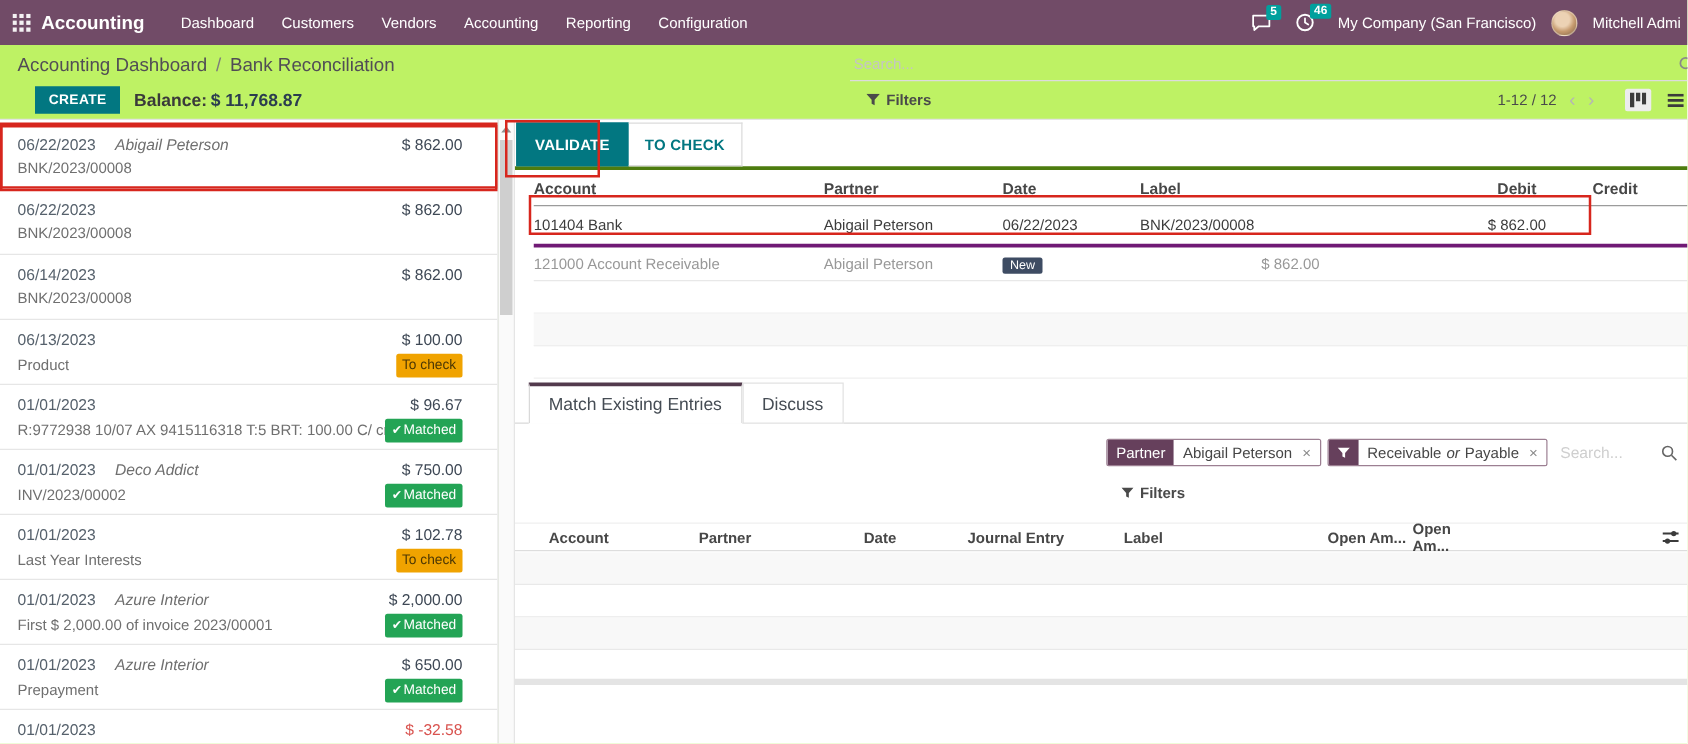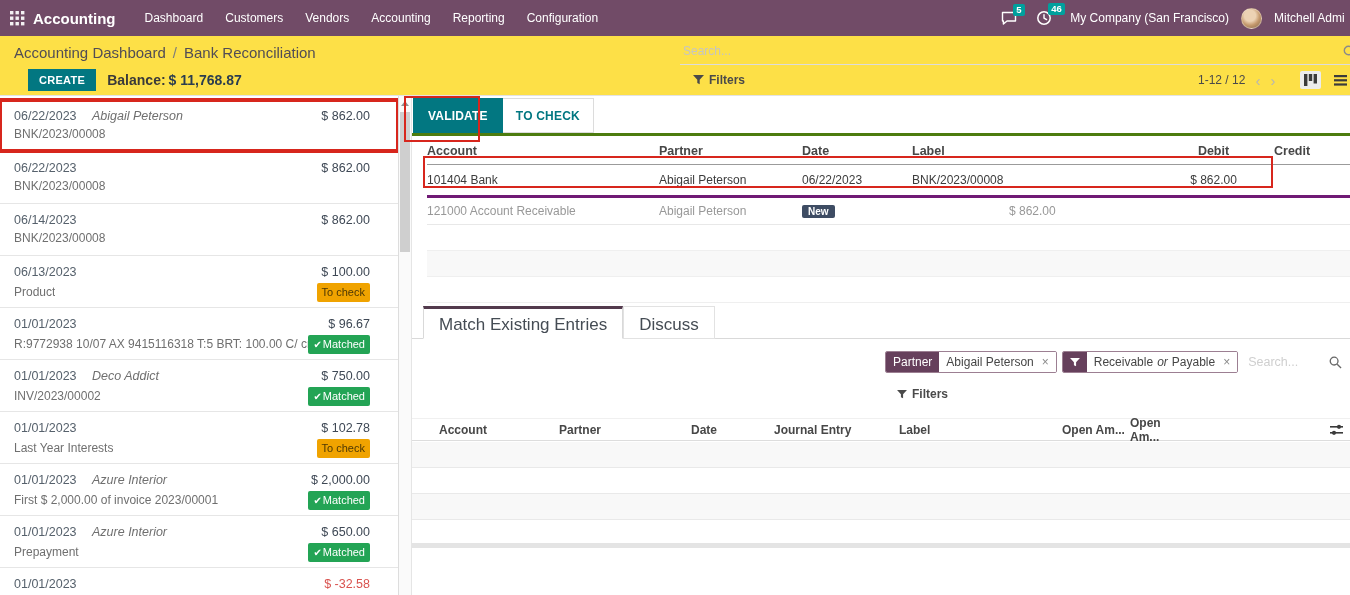--- a/index.html
+++ b/index.html
@@ -1,21 +1,21 @@
 <!DOCTYPE html>
 <html style="--nav-bg: #714B67; --accent: #027781; --badge-bg: #00A09D; --success: #23a455; --warning: #f0a300; --danger: #d9534f; --annotation: #d7261d; --facet-bg: #66405c;"><head>
 <meta charset="utf-8">
 <style>
   :root{
     --nav-bg:#714B67; --accent:#027781; --badge-bg:#00A09D; --success:#23a455;
     --warning:#f0a300; --danger:#d9534f; --annotation:#d7261d; --facet-bg:#66405c;
   }
   *{box-sizing:border-box}
   body{margin:0;font-family:"Liberation Sans",sans-serif;background:#fff;width:1350px;height:595px;overflow:hidden}
-  .app{position:relative;width:1350px;height:595px;background:#fde047}
+  .app{position:relative;width:1350px;height:595px;background:#bef264}
 
   
   .topbar{height:36px;background:var(--nav-bg);display:flex;justify-content:space-between;align-items:center;color:#fff;padding:0 6px 0 10px}
   .nav-left{display:flex;align-items:center}
   .apps-icon{display:inline-flex;cursor:pointer;margin-right:8px}
   .brand{font-size:15px;font-weight:700;margin-right:18px;cursor:pointer}
   .nav-menu{display:flex}
   .nav-item{font-size:12px;padding:6px 11px;cursor:pointer;white-space:nowrap}
   .nav-right{display:flex;align-items:center;gap:12px;font-size:12px}
   .nav-ico{position:relative;display:inline-flex;cursor:pointer;margin-right:6px}
@@ -77,27 +77,27 @@
   .tocheck{background:#fff;color:var(--accent);border:1px solid #dcdcdc;border-left:none;font-weight:700;font-size:12px;padding:0 13px;height:35px;cursor:pointer;letter-spacing:.2px}
 
   
   .rtable{margin:5px 0 0 15px;font-size:12px}
   .rrow{display:flex;align-items:center}
   .c-acc{width:232px}.c-par{width:143px}.c-date{width:110px}.c-lab{width:265px}
   .c-deb{width:97px;text-align:center;padding-right:24px}.c-cred{flex:1;text-align:left;padding-right:23px}
   .rhead{font-weight:700;color:#474747;font-size:12.5px;padding:3px 0 6px;border-bottom:1px solid #9b9b9b}
   .rline1{font-weight:400;color:#3c3c3c;padding:8px 0;border-bottom:3px solid #701a75;cursor:pointer}
   .rline2{color:#989898;padding:6px 0;border-bottom:1px solid #e8e8e8;cursor:pointer}
-  .new-badge{background:#3e4c63;color:#fff;font-size:10px;font-weight:700;padding:1px 6px;border-radius:2px}
+  .new-badge{background:#3e4c63;color:#fff;font-size:10px;font-weight:400;padding:1px 6px;border-radius:2px}
   .stripe{height:26px;border-bottom:1px solid #efefef}
   .stripe.g{background:#f8f8f8}
 
   
   .tabs{position:absolute;top:210px;left:0;right:0;height:33px;border-bottom:1px solid #d9d9d9;display:flex;padding-left:11px}
-  .tab{font-size:17px;color:#454c54;padding:8px 15px;border:1px solid #e2e2e2;background:#fff;cursor:pointer;margin-bottom:-1px}
+  .tab{font-size:14px;color:#454c54;padding:8px 15px;border:1px solid #e2e2e2;background:#fff;cursor:pointer;margin-bottom:-1px}
   .tab.active{border-color:#d9d9d9;border-top:3px solid #533a4d;border-bottom:1px solid #fff;padding-top:6px}
 
   
   .facet-row{position:absolute;top:255px;left:473px;right:8px;display:flex;align-items:center}
   .facet{display:inline-flex;align-items:stretch;border:1px solid #9c7f92;border-radius:2px;overflow:hidden;margin-right:5px;font-size:12px;flex:0 0 auto}
   .facet-label{background:var(--facet-bg);color:#fff;padding:3px 7px;display:flex;align-items:center}
   .facet-value{background:#fff;color:#464646;padding:3px 7px;display:flex;align-items:center;gap:4px;white-space:nowrap}
   .it{font-style:italic}
   .facet-remove{cursor:pointer;margin-left:4px}
   .facet-remove::after{content:"×";color:#8a8a8a;font-size:12px}

